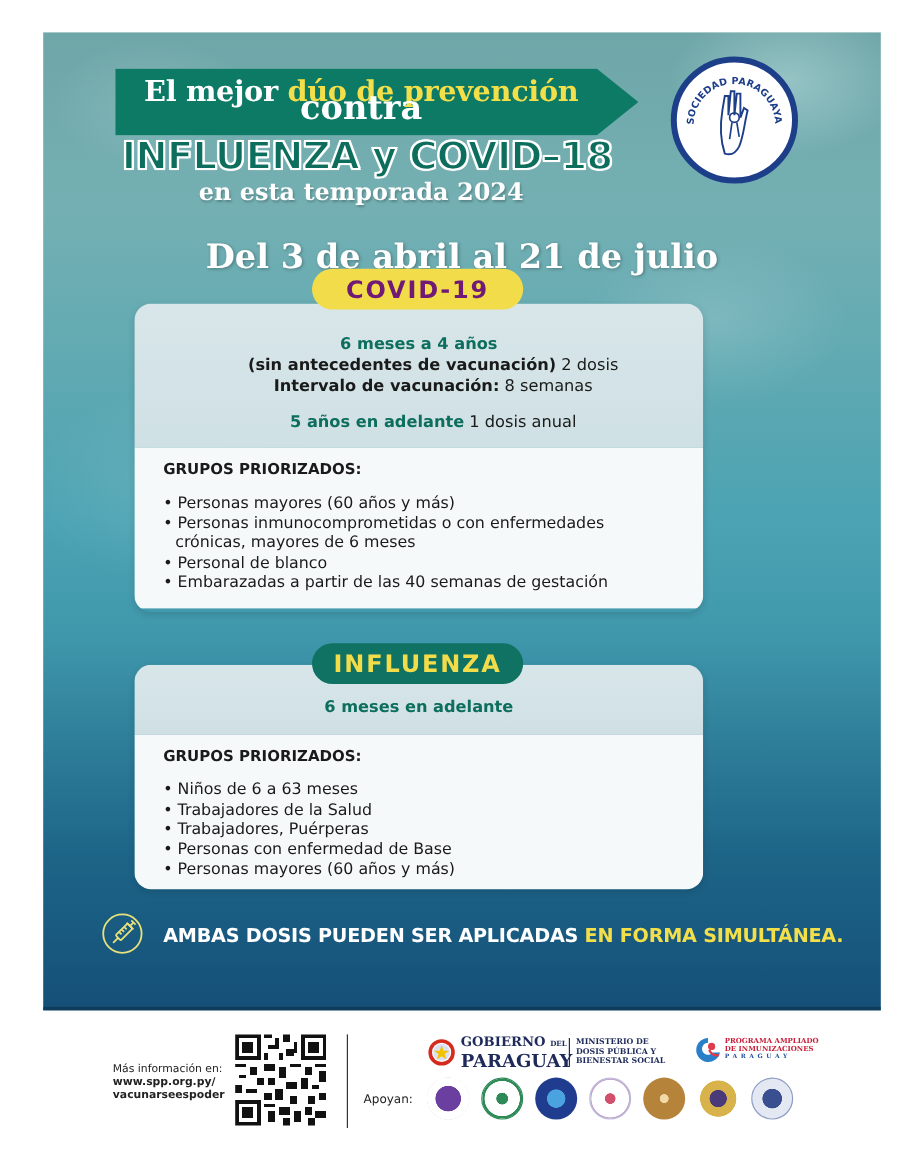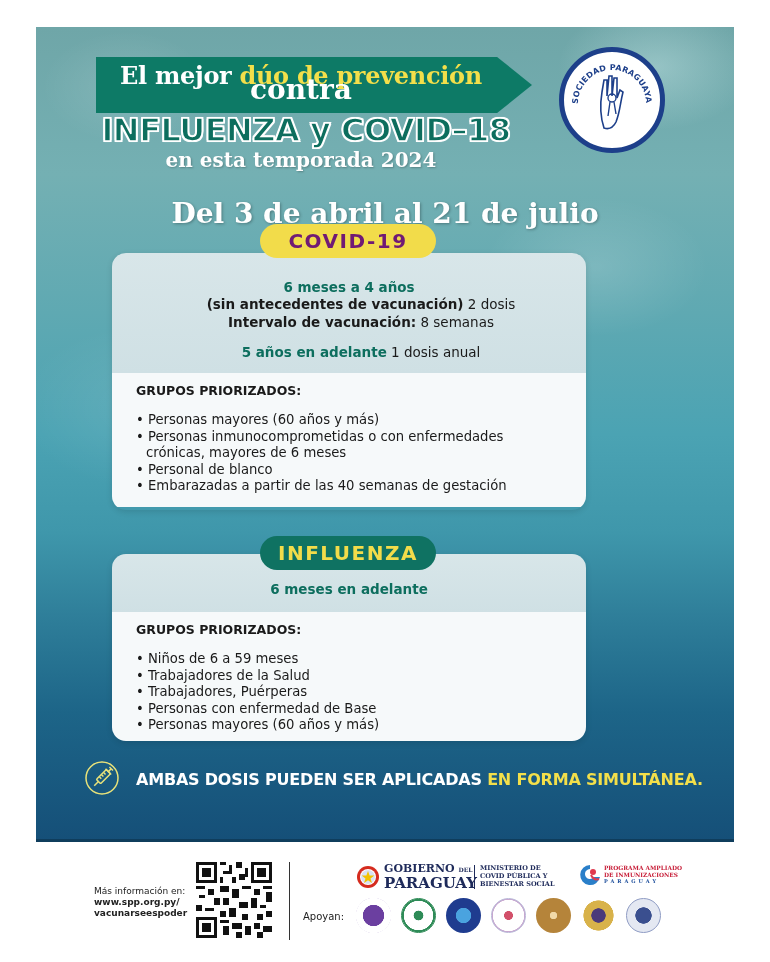--- a/index.html
+++ b/index.html
@@ -179,21 +179,21 @@
 </div>
 <div class="pill pill-covid">COVID-19</div>
 
 <div class="card card-flu">
   <div class="card-top">
     <div class="age-hl">6 meses en adelante</div>
   </div>
   <div class="card-bottom">
     <div class="groups-title">GRUPOS PRIORIZADOS:</div>
     <ul class="groups-list">
-      <li>• Niños de 6 a 59 meses</li>
+      <li>• Niños de 6 a 63 meses</li>
       <li>• Trabajadores de la Salud</li>
       <li>• Trabajadores, Puérperas</li>
       <li>• Personas con enfermedad de Base</li>
       <li>• Personas mayores (60 años y más)</li>
     </ul>
   </div>
 </div>
 <div class="pill pill-flu">INFLUENZA</div>
 
 <div class="note">
@@ -280,21 +280,21 @@
     <circle cx="12" cy="12" r="7" fill="#0038a8" opacity="0.15"></circle>
     <polygon points="12,6 13.6,10.6 18.4,10.6 14.5,13.4 16,18 12,15.2 8,18 9.5,13.4 5.6,10.6 10.4,10.6" fill="#f2c200"></polygon>
   </svg>
   <div class="gob-text">
     <div class="l1"><span>GOBIERNO</span> <small>DEL</small></div>
     <div class="l2">PARAGUAY</div>
   </div>
   <div class="gob-sep"></div>
   <div class="gob-min">
     <div>MINISTERIO DE</div>
-    <div>COVID PÚBLICA Y</div>
+    <div>DOSIS PÚBLICA Y</div>
     <div>BIENESTAR SOCIAL</div>
   </div>
 </div>
 
 <div class="pai">
   <svg class="pai-logo" viewBox="0 0 24 24">
     <path d="M12 2 A10 10 0 1 0 22 14 L16 14 A5 5 0 1 1 12 6 Z" fill="#2a7fc9"></path>
     <circle cx="15" cy="9" r="3" fill="#e03a4e"></circle>
     <path d="M13 12 C15 16 18 17 21 16" stroke="#e03a4e" stroke-width="2" fill="none"></path>
   </svg>

